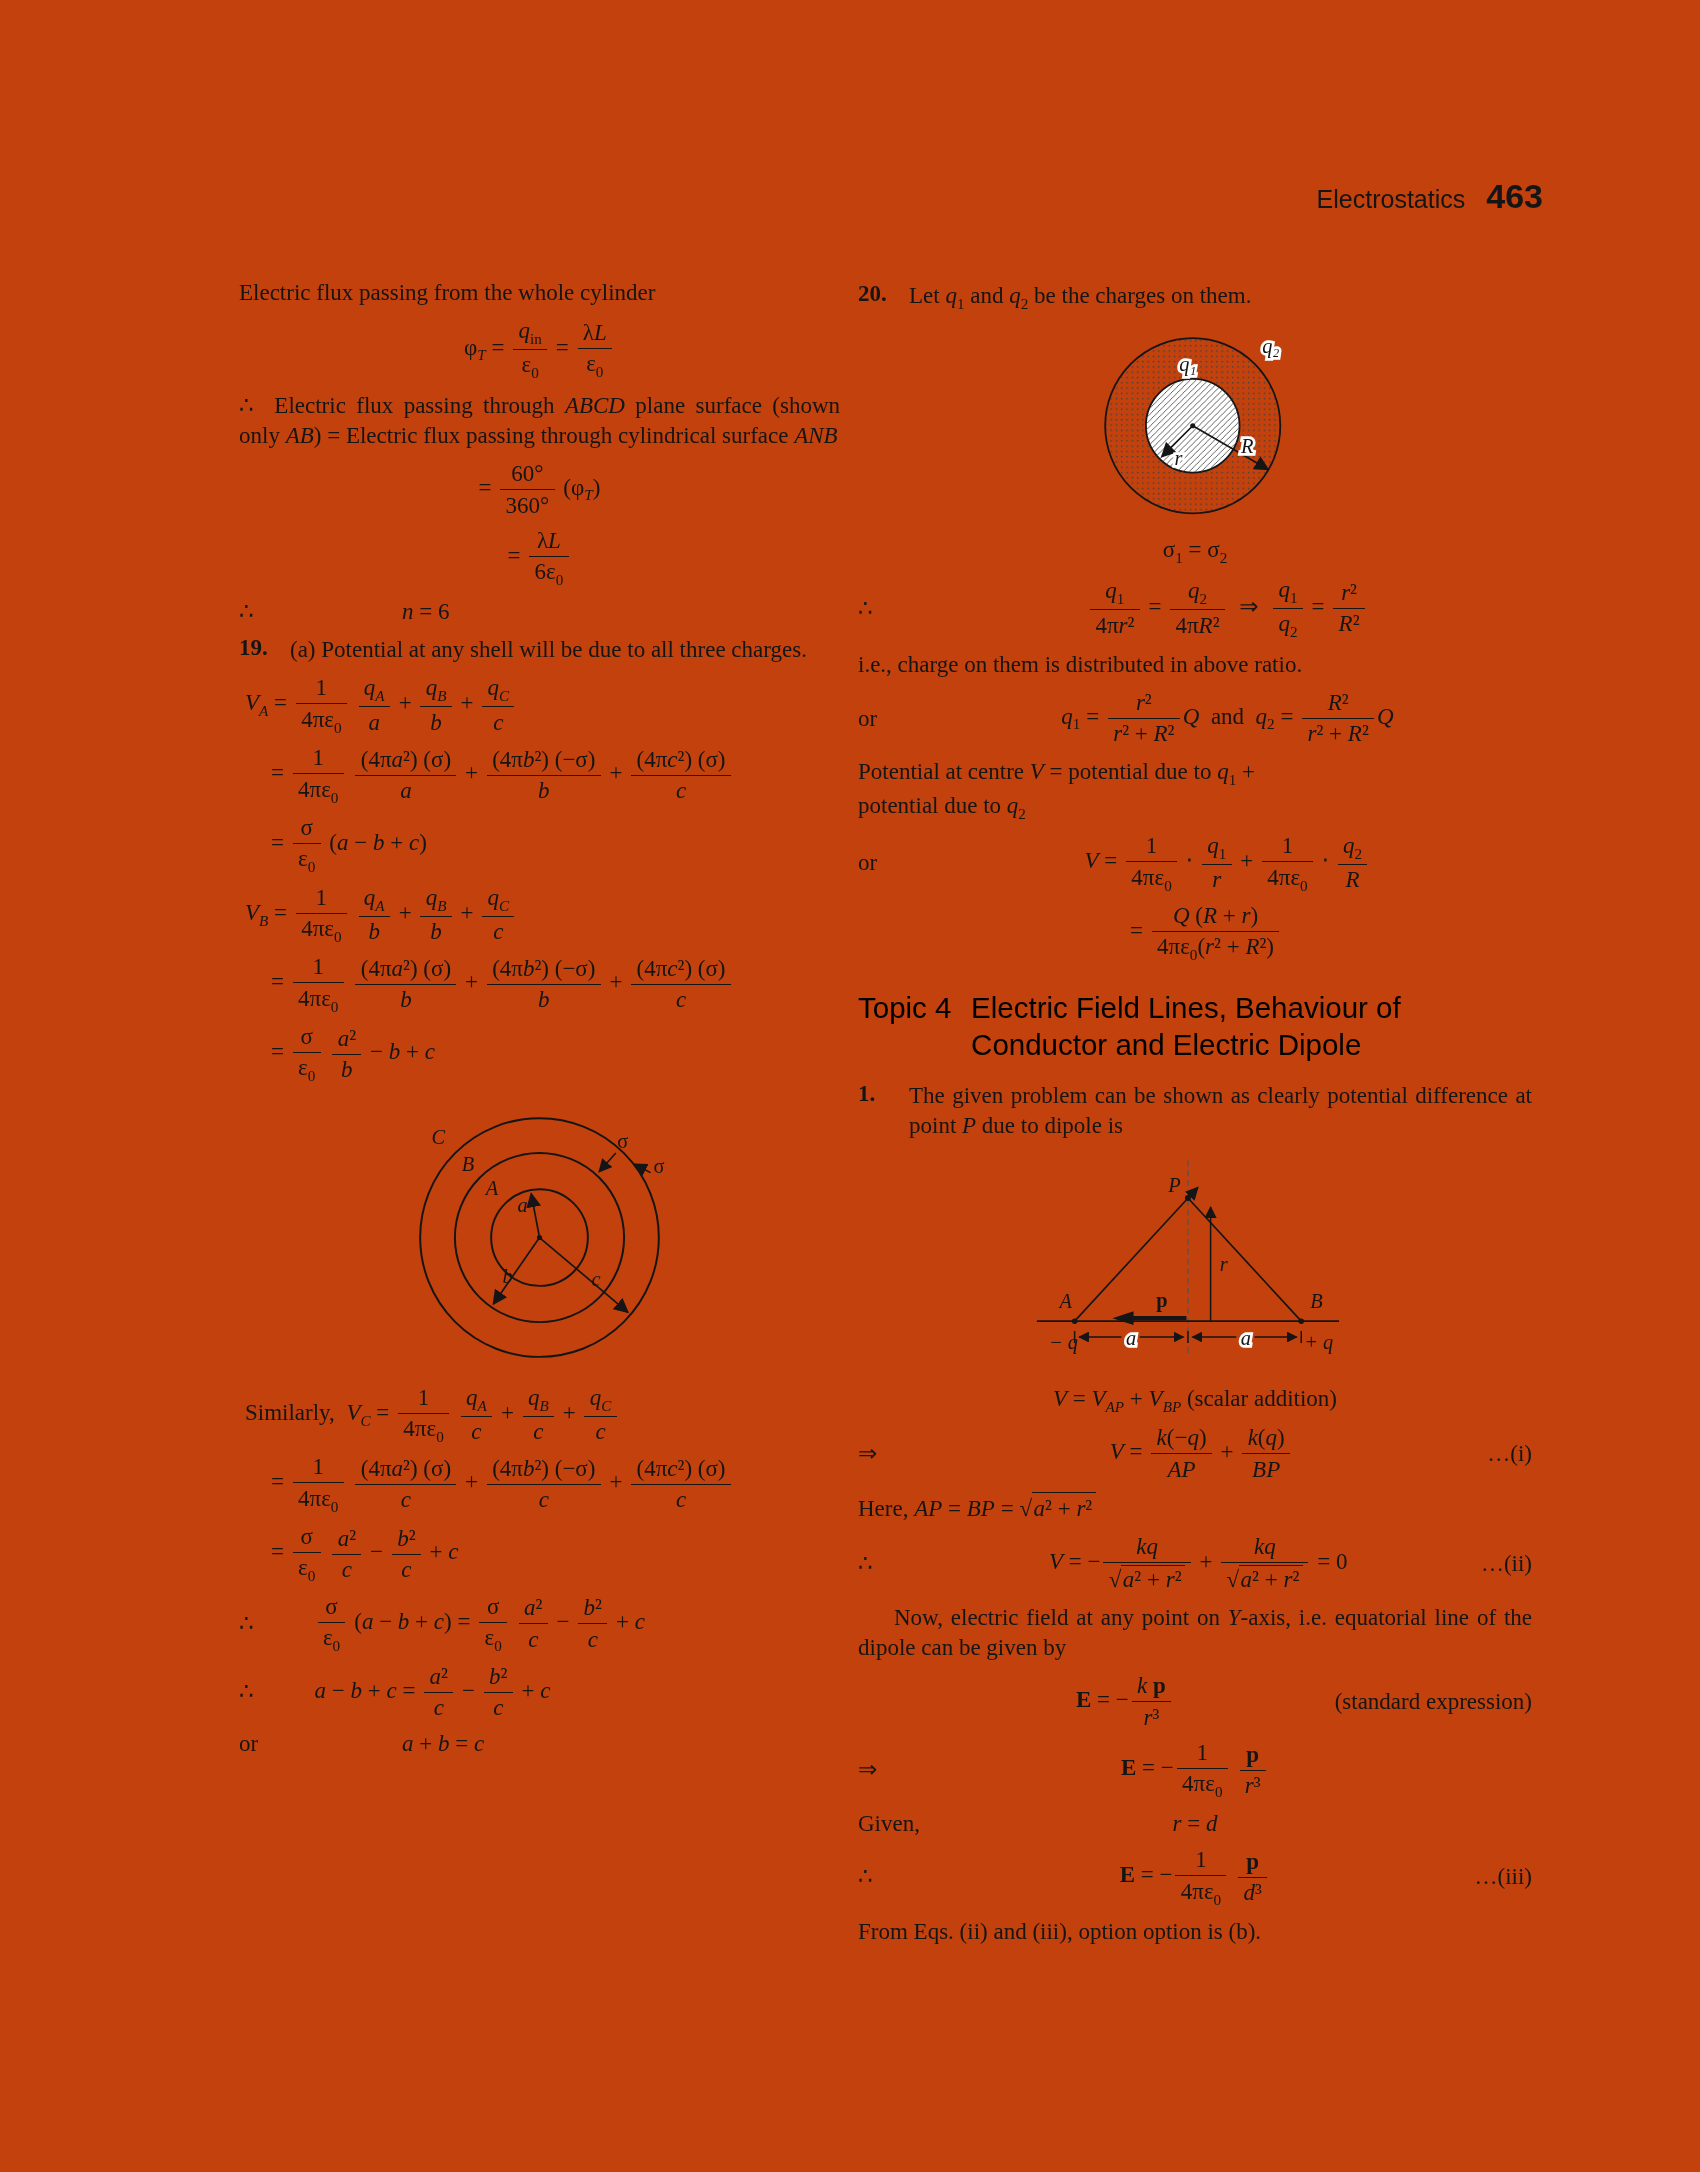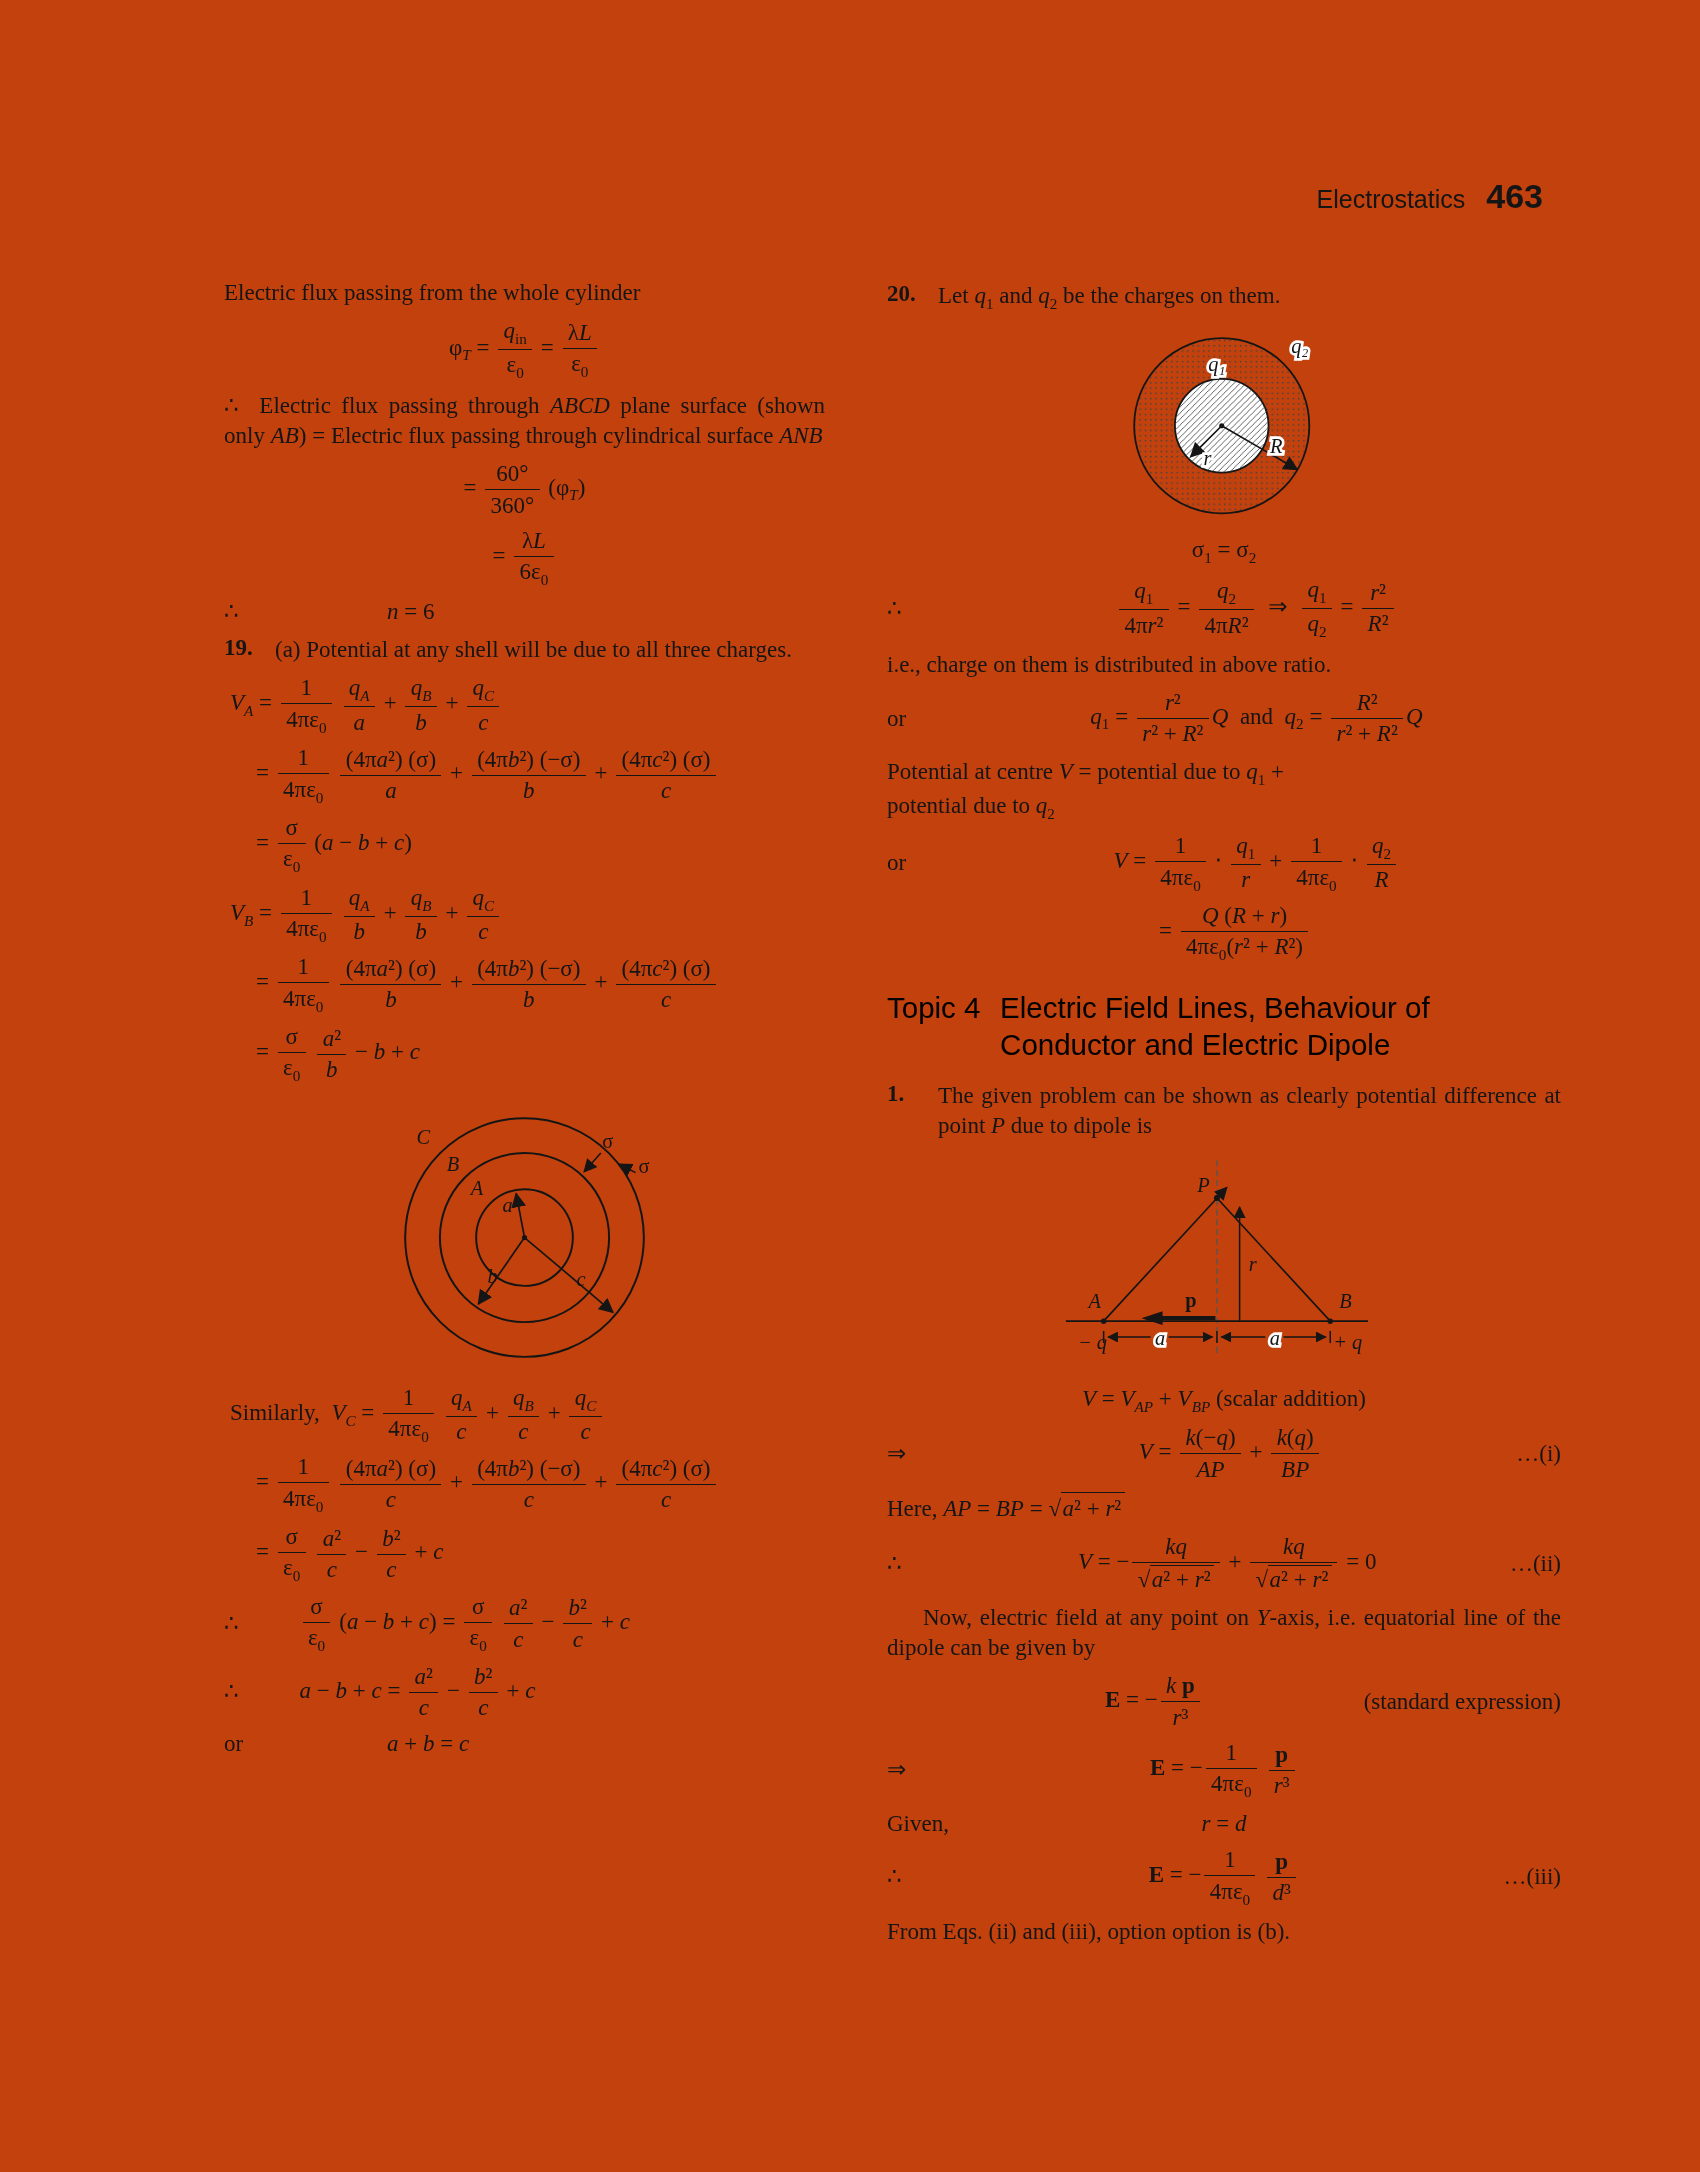--- a/index.html
+++ b/index.html
@@ -2,22 +2,22 @@
 <html style="font-size:12px"><head>
 <meta charset="utf-8">
 <style>
   html,body{margin:0;padding:0;background:#ffffff;}
   .page{position:relative;width:1700px;height:2172px;background:#c2410c;color:#151515;
         font-family:"Liberation Serif",serif;font-size:23px;overflow:hidden;}
   .pagehead{position:absolute;top:177px;left:0;width:1543px;text-align:right;
             font-family:"Liberation Sans",sans-serif;display:block;}
   .pagehead .chapter{font-size:25px;margin-right:21px;}
   .pagehead .pageno{font-size:34px;font-weight:bold;}
-  .colL{position:absolute;left:224px;top:272px;width:601px;}
-  .colR{position:absolute;left:887px;top:272px;width:674px;}
+  .colL{position:absolute;left:239px;top:272px;width:601px;}
+  .colR{position:absolute;left:858px;top:272px;width:674px;}
   .txt{margin:6px 0;line-height:1.32;text-align:justify;}
   .alignr{}
   .ind{text-indent:36px;}
   .eqc{margin:9.8px 0;text-align:center;line-height:1.2;}
   .eqc.indent{text-align:left;padding-left:272px;}
   .eqL{margin:9.8px 0 9.8px 6px;line-height:1.2;text-align:left;}
   .eqL.cont{margin-left:32px;}
   .eqrow{display:flex;align-items:center;margin:9.8px 0;line-height:1.2;}
   .mk{flex:none;min-width:65px;}
   .eq{flex:1;text-align:center;}

